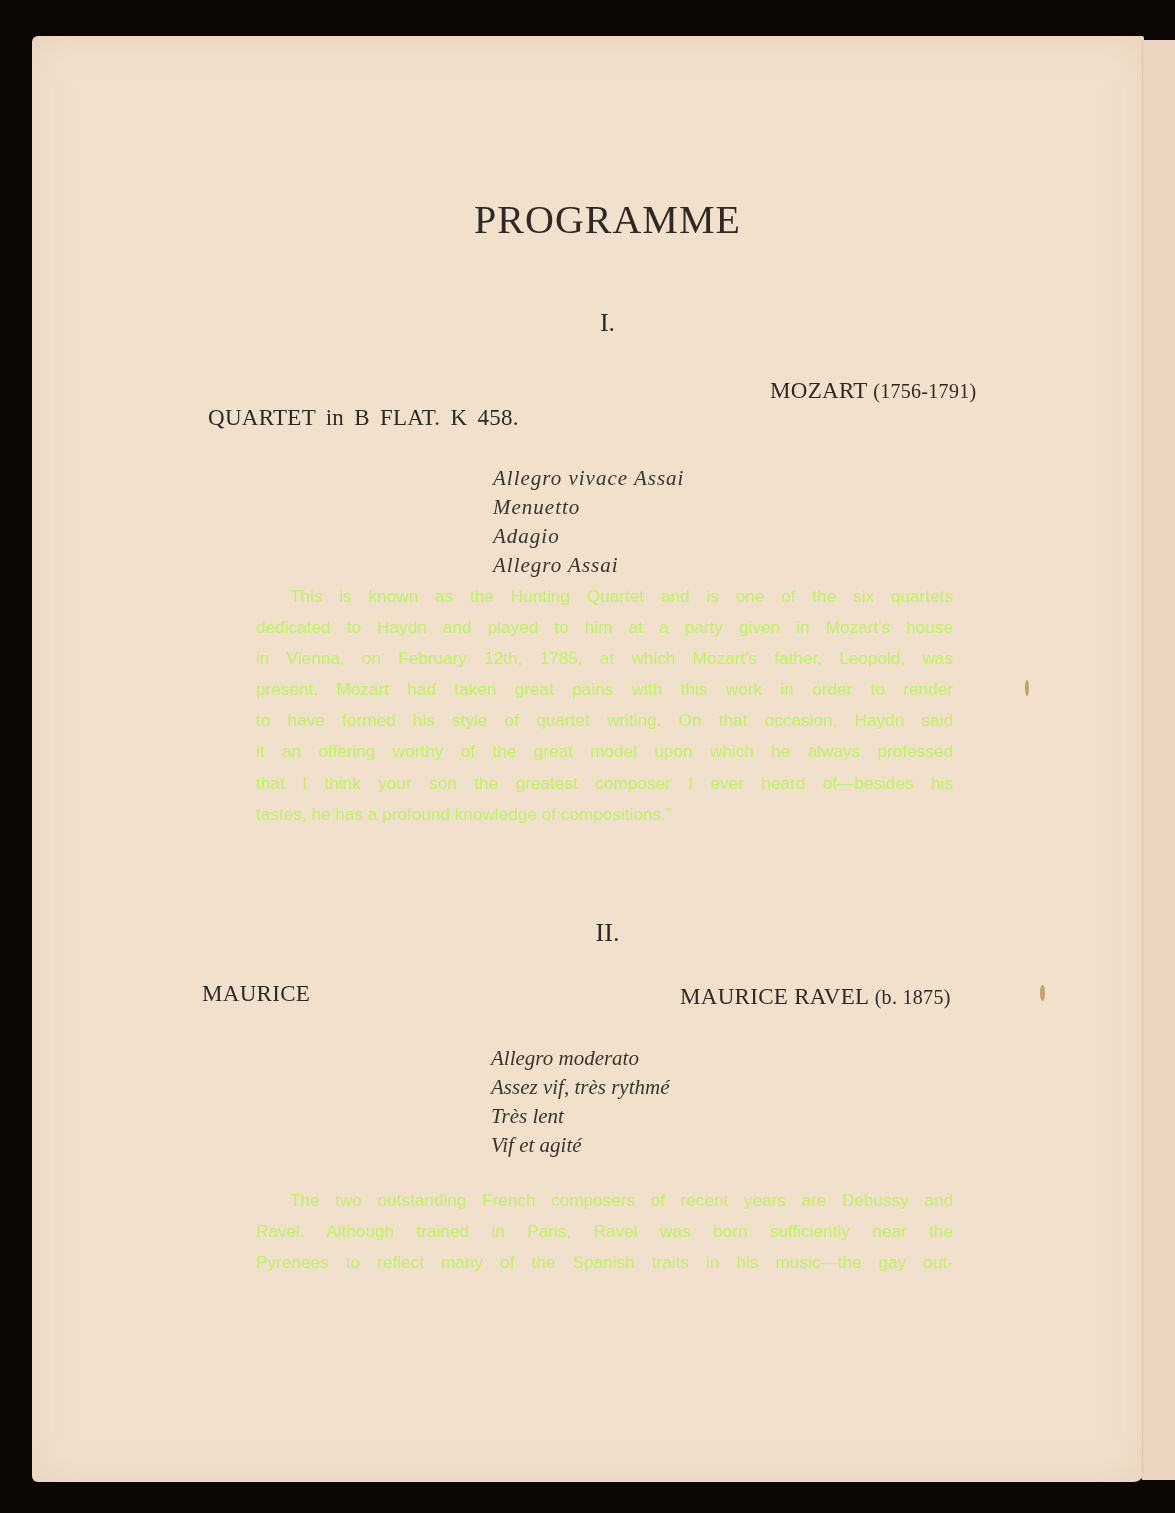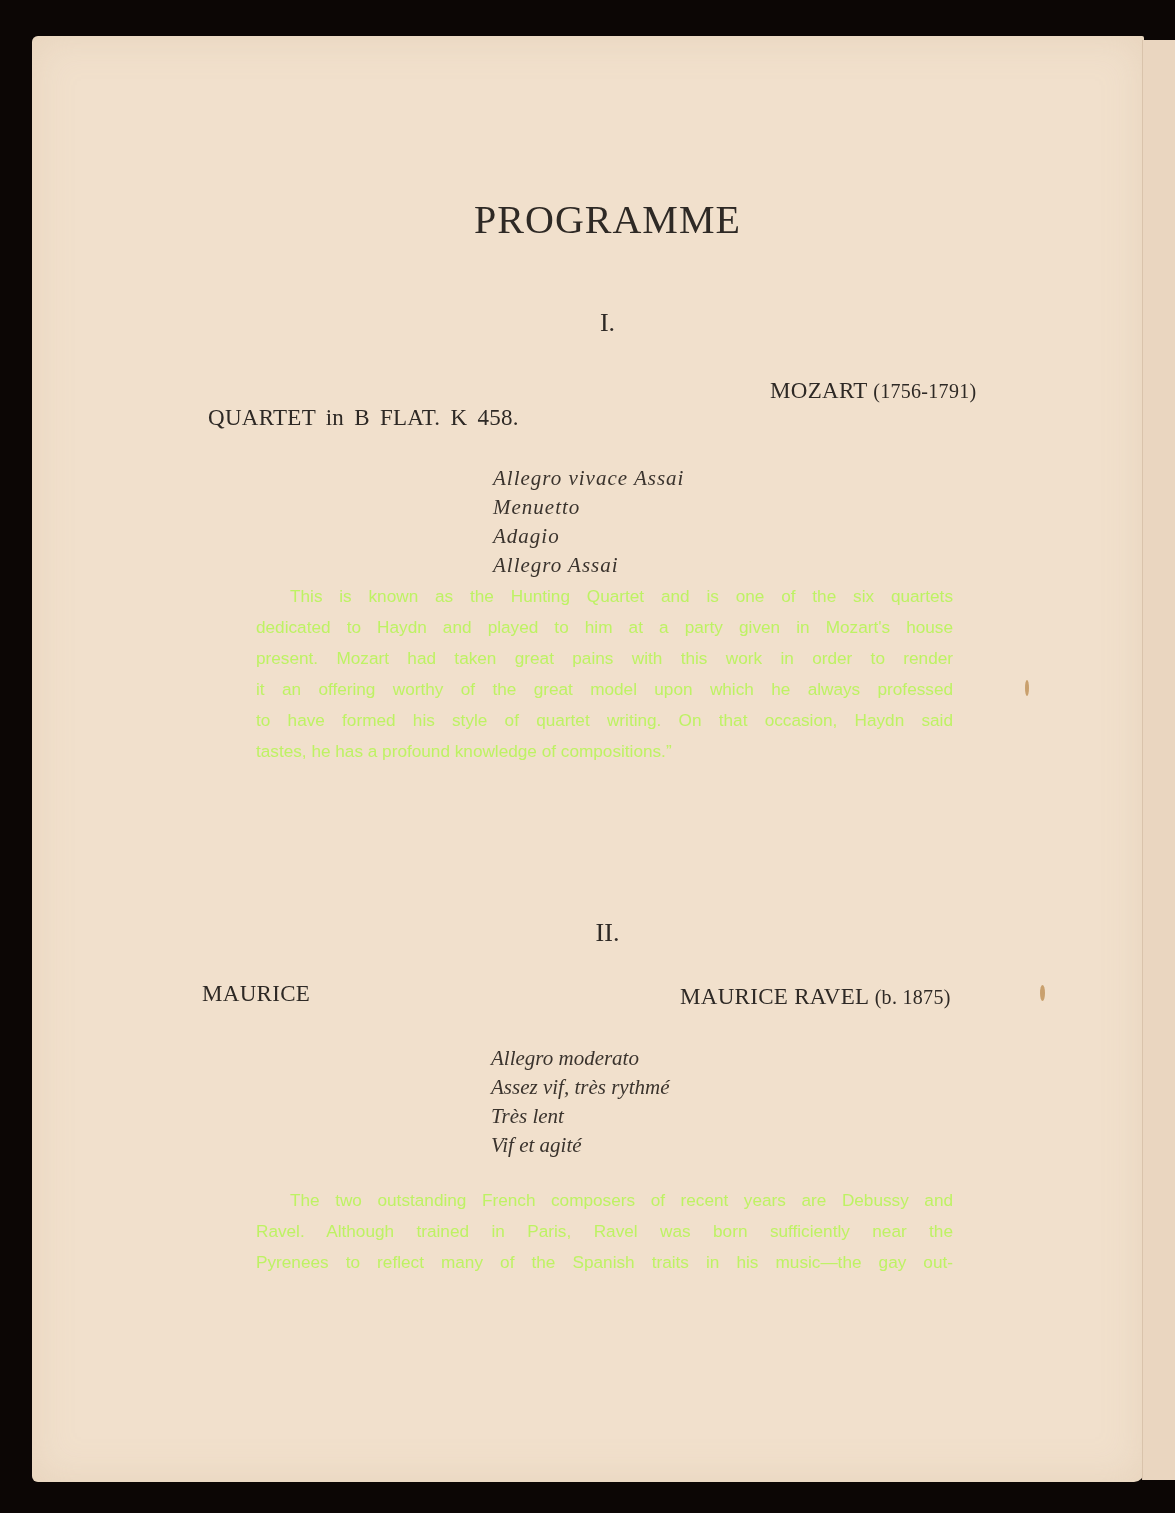--- a/index.html
+++ b/index.html
@@ -50,23 +50,25 @@
 </div>
 <div class="movements" style="left:493px; top:464px; letter-spacing:1px;">
   <div>Allegro vivace Assai</div>
   <div>Menuetto</div>
   <div>Adagio</div>
   <div>Allegro Assai</div>
 </div>
 <div class="para" style="top:581px;">
   <span class="line indent">This is known as the Hunting Quartet and is one of the six quartets</span>
   <span class="line">dedicated to Haydn and played to him at a party given in Mozart's house</span>
+  <span class="line">in Vienna, on February 12th, 1785, at which Mozart's father, Leopold, was</span>
   <span class="line">present.  Mozart had taken great pains with this work in order to render</span>
+  <span class="line">to have formed his style of quartet writing.  On that occasion, Haydn said</span>
   <span class="line">it an offering worthy of the great model upon which he always professed</span>
-  <span class="line">to have formed his style of quartet writing.  On that occasion, Haydn said</span>
+  <span class="line">that I think your son the greatest composer I ever heard of—besides his</span>
   <span class="line last">tastes, he has a profound knowledge of compositions.”</span>
 </div>
 
 <div class="roman" style="top:918px;">II.</div>
 <div class="work" style="left:202px; top:981px;">MAURICE</div>
 <div class="work" style="left:680px; top:984px;">
   <span>MAURICE RAVEL</span>
   <span class="dates">(b. 1875)</span>
 </div>
 <div class="movements" style="left:491px; top:1044px;">

